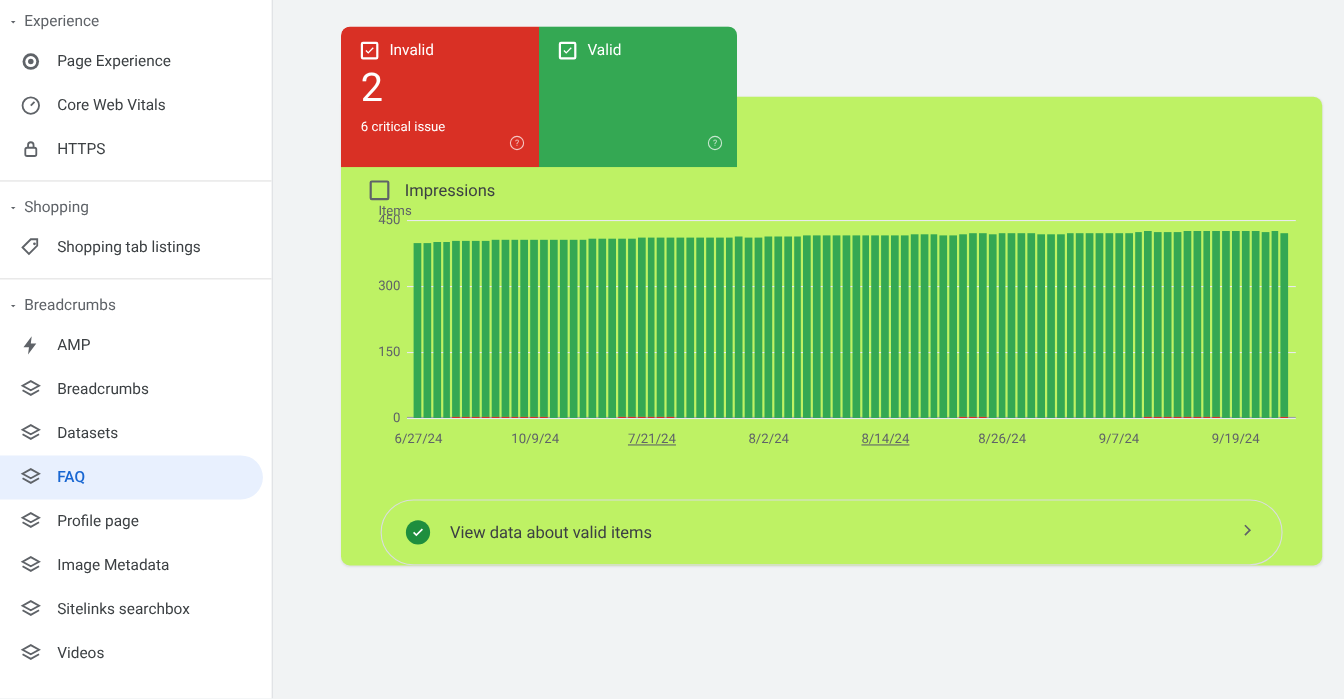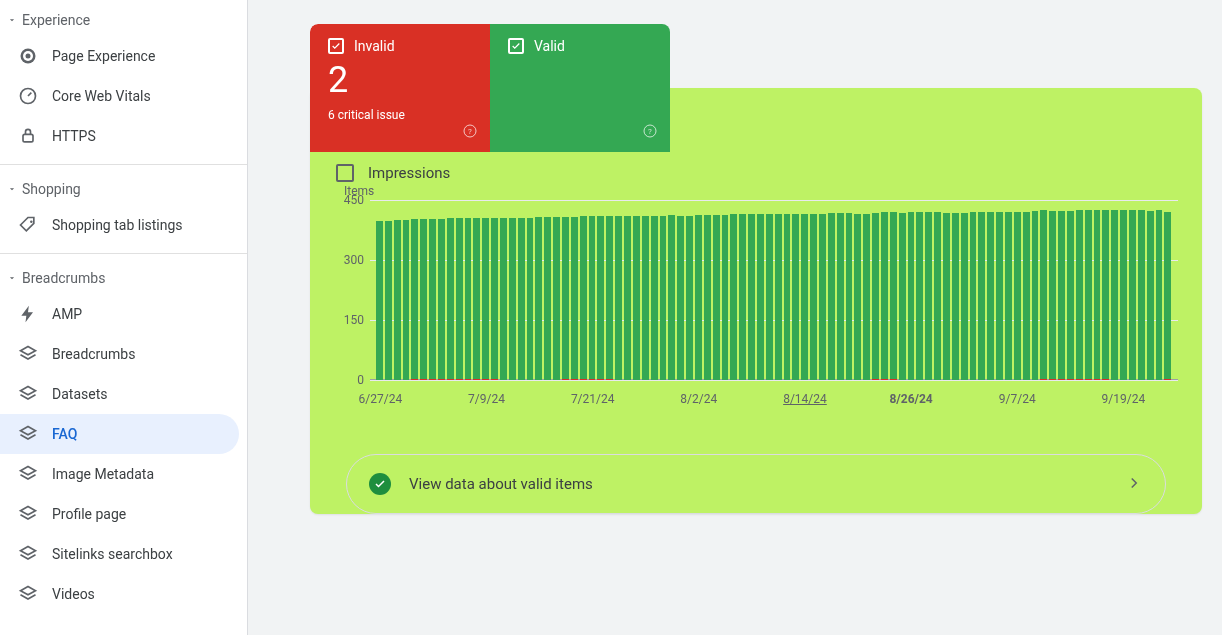--- a/index.html
+++ b/index.html
@@ -341,30 +341,30 @@
         </span>
         <span>FAQ</span>
       </div>
       <div class="sb-item">
         <span class="icon">
           <svg width="20" height="20" viewBox="0 0 24 24" fill="none">
             <path d="M12 3l9 5-9 5-9-5 9-5z" stroke="#5f6368" stroke-width="2"></path>
             <path d="M3 13l9 5 9-5" stroke="#5f6368" stroke-width="2"></path>
           </svg>
         </span>
-        <span>Image Metadata</span>
+        <span>Profile page</span>
       </div>
       <div class="sb-item">
         <span class="icon">
           <svg width="20" height="20" viewBox="0 0 24 24" fill="none">
             <path d="M12 3l9 5-9 5-9-5 9-5z" stroke="#5f6368" stroke-width="2"></path>
             <path d="M3 13l9 5 9-5" stroke="#5f6368" stroke-width="2"></path>
           </svg>
         </span>
-        <span>Profile page</span>
+        <span>Image Metadata</span>
       </div>
       <div class="sb-item">
         <span class="icon">
           <svg width="20" height="20" viewBox="0 0 24 24" fill="none">
             <path d="M12 3l9 5-9 5-9-5 9-5z" stroke="#5f6368" stroke-width="2"></path>
             <path d="M3 13l9 5 9-5" stroke="#5f6368" stroke-width="2"></path>
           </svg>
         </span>
         <span>Sitelinks searchbox</span>
       </div>
@@ -791,25 +791,25 @@
                 <div class="bar-valid" style="height: 169.6px;"></div>
                 <div class="bar-invalid" style="height: 0px;"></div>
               </div>
               <div class="bar-wrap">
                 <div class="bar-valid" style="height: 167.2px;"></div>
                 <div class="bar-invalid" style="height: 0.8px;"></div>
               </div>
             </div>
             <div class="x-ticks">
               <span class="x-tick" style="left: 0.555556%;">6/27/24</span>
-              <span class="x-tick" style="left: 13.8889%;">7/9/24</span>
-              <span class="x-tick" style="left: 27.2222%;">7/21/24</span>
+              <span class="x-tick" style="left: 13.8889%;">10/9/24</span>
+              <span class="x-tick" style="left: 27.2222%; text-decoration: underline;">7/21/24</span>
               <span class="x-tick" style="left: 40.5556%;">8/2/24</span>
               <span class="x-tick" style="left: 53.8889%; text-decoration: underline;">8/14/24</span>
-              <span class="x-tick" style="left: 67.2222%; font-weight: bold;">8/26/24</span>
+              <span class="x-tick" style="left: 67.2222%;">8/26/24</span>
               <span class="x-tick" style="left: 80.5556%;">9/7/24</span>
               <span class="x-tick" style="left: 93.8889%;">9/19/24</span>
             </div>
           </div>
       </div>
 
       <div class="valid-link">
         <span class="ok">
           <svg width="12" height="12" viewBox="0 0 24 24">
               <path d="M4 12l5 5L20 6" stroke="#fff" stroke-width="3" fill="none"></path>

